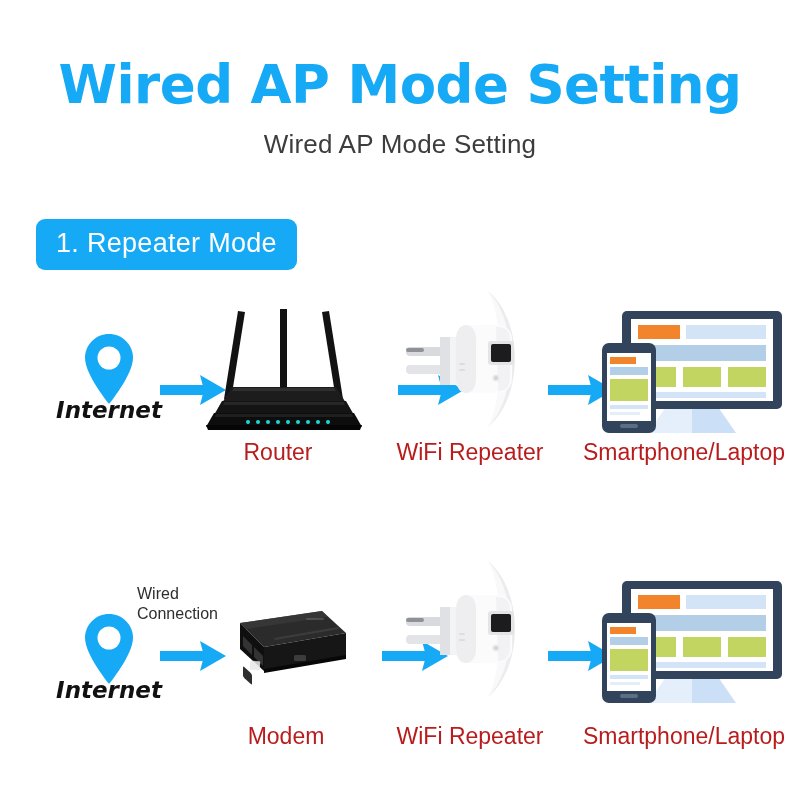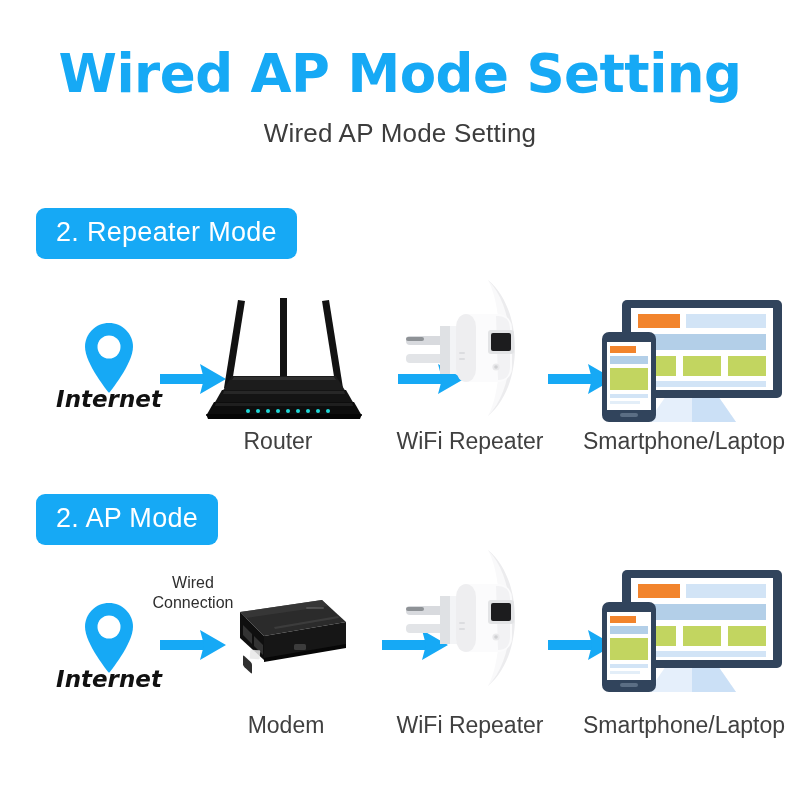--- a/index.html
+++ b/index.html
@@ -14,20 +14,21 @@
     position: relative;
     overflow: hidden;
     font-family: "DejaVu Sans", "Liberation Sans", sans-serif;
     -webkit-font-smoothing: antialiased;
   }
 
   .page {
     position: absolute;
     inset: 0;
     background: #ffffff;
+    margin-top: 11px;
   }
 
   
   .header {
     position: absolute;
     top: 46px;
     left: 0;
     width: 800px;
     text-align: center;
   }
@@ -86,48 +87,47 @@
 
   
   .arrow { position: absolute; }
 
   
   .wired-caption {
     position: absolute;
     font-size: 16px;
     color: #2e2e2e;
     line-height: 1.28;
-    text-align: center;
     white-space: nowrap;
     font-family: "Liberation Sans", "DejaVu Sans", sans-serif;
   }
 
   
   .caption {
     position: absolute;
     font-size: 23px;
-    color: #404040;
+    color: #b91c1c;
     white-space: nowrap;
     transform: translateX(-50%);
     font-family: "Liberation Sans", "DejaVu Sans", sans-serif;
   }
 
   .device { position: absolute; }
 </style>
 </head>
 <body>
 
 <div class="page">
 
   <div class="header">
     <div class="title">Wired AP Mode Setting</div>
     <div class="subtitle">Wired AP Mode Setting</div>
   </div>
 
-  <div class="badge" id="badge-repeater">2. Repeater Mode</div>
+  <div class="badge" id="badge-repeater">1. Repeater Mode</div>
 
   <div class="row" id="row-repeater">
 
     <div class="pin-group" style="left:78px; top:50px; width:62px; height:100px;">
       <svg class="pin-svg" width="62" height="72" viewBox="0 0 62 72">
         <path d="M31 1C17.8 1 7 11.6 7 24.8 7 42 31 71 31 71S55 42 55 24.8C55 11.6 44.2 1 31 1z" fill="#16a9f5"></path>
         <circle cx="31" cy="25" r="11.5" fill="#ffffff"></circle>
       </svg>
       <div class="internet-label">Internet</div>
     </div>
@@ -239,21 +239,20 @@
         <rect x="10" y="113" width="30" height="3" fill="#e3eef8"></rect>
         <rect x="20" y="125" width="18" height="4" rx="2" fill="#5b6e84"></rect>
       </svg>
     </div>
 
     <div class="caption" style="left:278px; top:156px;">Router</div>
     <div class="caption" style="left:470px; top:156px;">WiFi Repeater</div>
     <div class="caption" style="left:684px; top:156px;">Smartphone/Laptop</div>
   </div>
 
-  <div class="badge" id="badge-ap">2. AP Mode</div>
 
   <div class="row" id="row-ap">
 
     <div class="pin-group" style="left:78px; top:46px; width:62px; height:100px;">
       <svg class="pin-svg" width="62" height="72" viewBox="0 0 62 72">
         <path d="M31 1C17.8 1 7 11.6 7 24.8 7 42 31 71 31 71S55 42 55 24.8C55 11.6 44.2 1 31 1z" fill="#16a9f5"></path>
         <circle cx="31" cy="25" r="11.5" fill="#ffffff"></circle>
       </svg>
       <div class="internet-label">Internet</div>
     </div>

